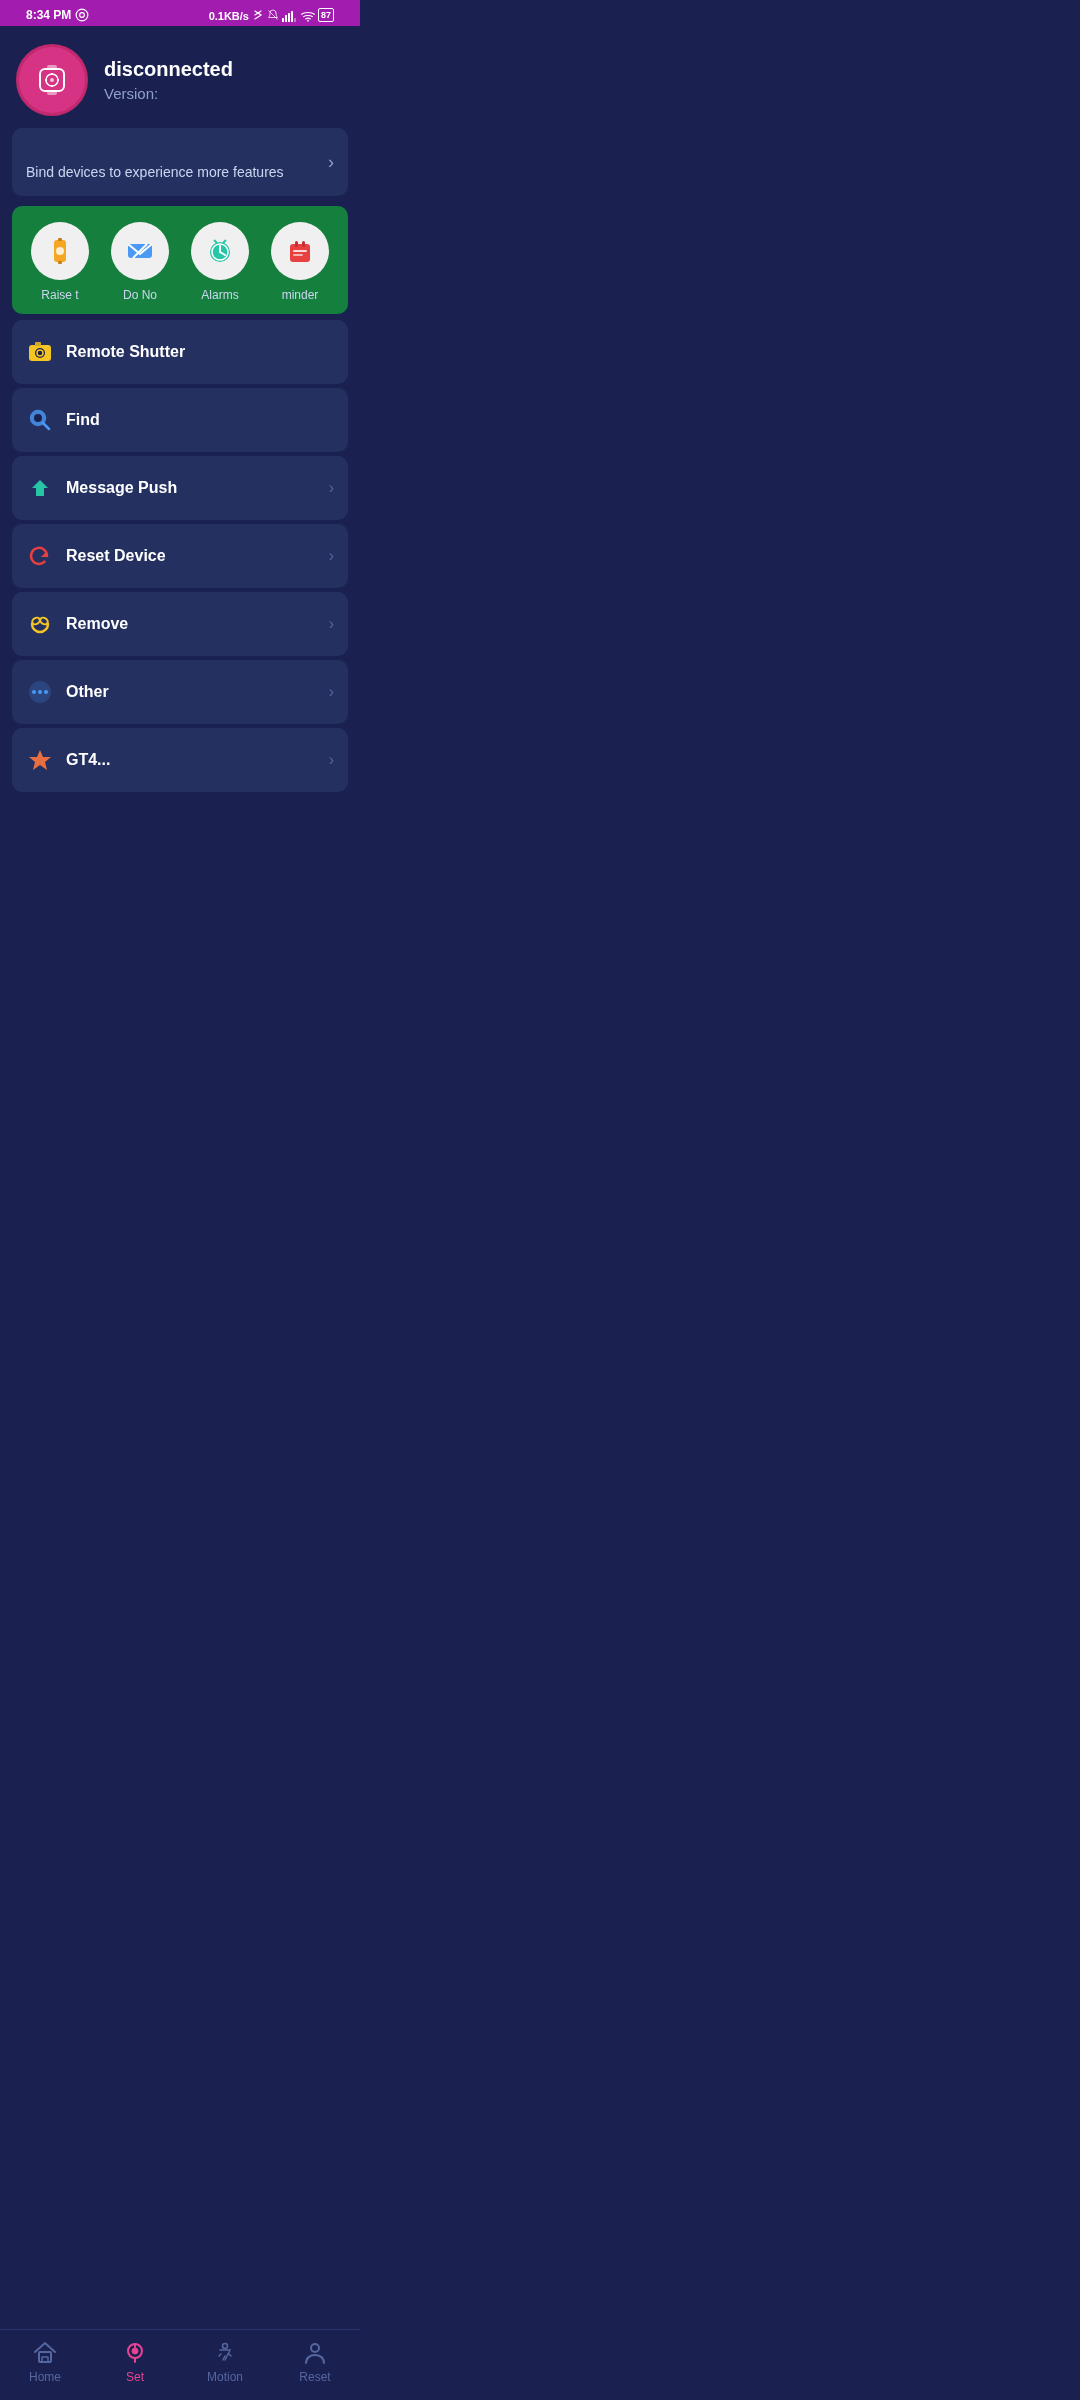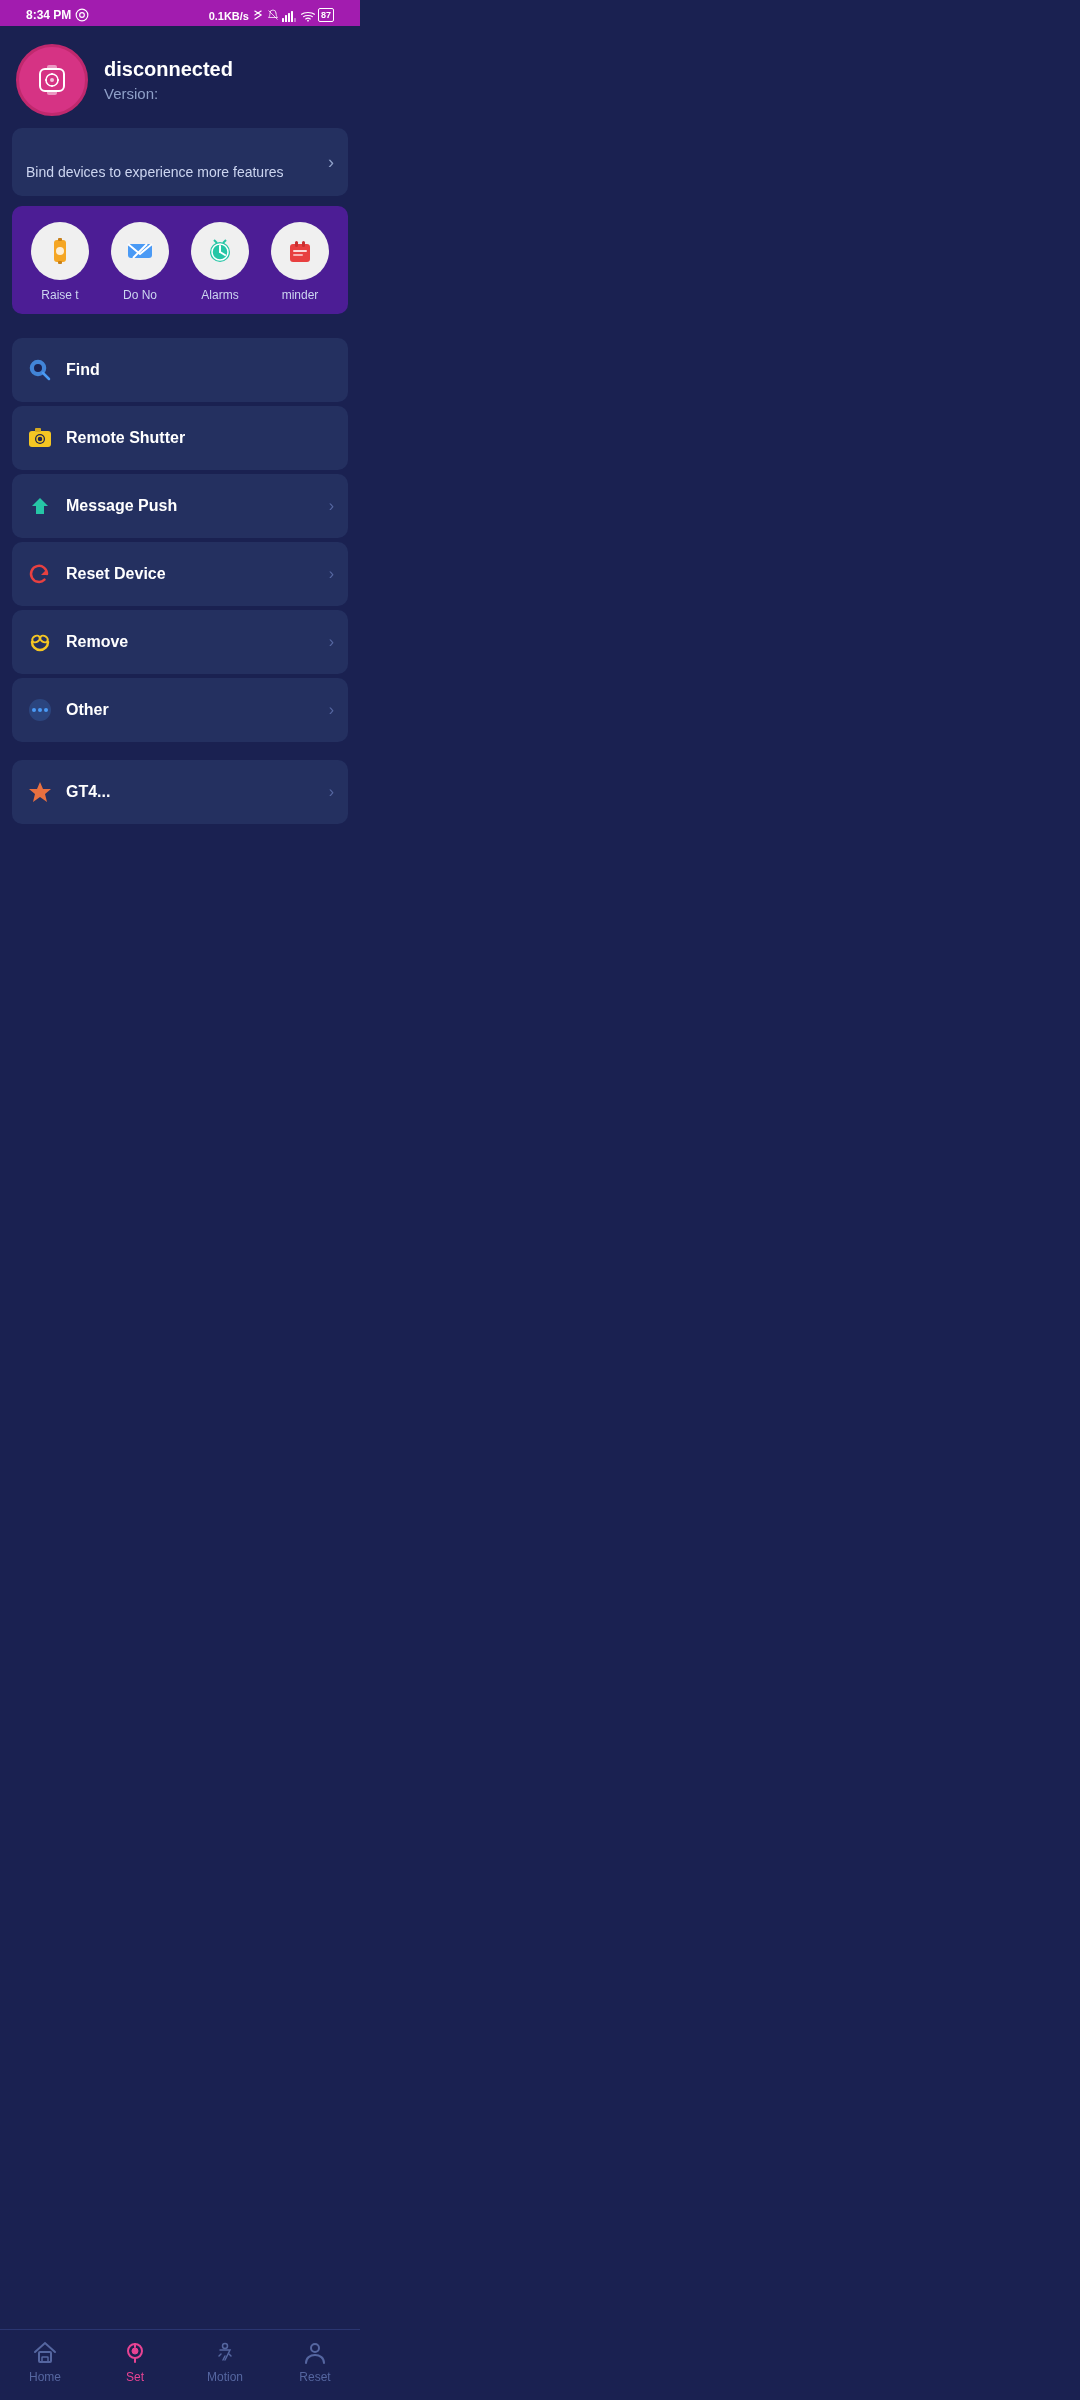--- a/index.html
+++ b/index.html
@@ -62,22 +62,22 @@
       border-radius: 10px;
       padding: 16px 14px;
       display: flex; align-items: center; justify-content: space-between;
       cursor: pointer;
     }
     .bind-banner-text { font-size: 14px; color: #ccd5f0; margin-top: 20px; }
     .bind-banner-arrow { font-size: 18px; color: #8fa0c8; }
 
     
     .quick-actions {
-      margin: 0 12px 24px;
-      background: #4c1d95;
+      margin: 0 12px 6px;
+      background: #15803d;
       border-radius: 10px;
       padding: 16px 8px 12px;
       display: flex; align-items: center; justify-content: space-around;
       overflow: hidden;
     }
     .quick-action-item {
       display: flex; flex-direction: column; align-items: center; gap: 8px;
       cursor: pointer;
     }
     .quick-action-circle {
@@ -263,47 +263,47 @@
       <span class="quick-action-label">minder</span>
     </div>
   </div>
 
   <div class="menu-section">
 
     <div class="menu-item">
       <div class="menu-item-left">
         <div class="menu-item-icon">
           <svg width="26" height="26" viewBox="0 0 26 26" fill="none">
-            <circle cx="11" cy="11" r="7" stroke="#4a9af5" stroke-width="2.5" fill="#4a9af5" opacity="0.8"></circle>
-            <circle cx="11" cy="11" r="4" fill="#1a2151"></circle>
-            <line x1="16" y1="16" x2="22" y2="22" stroke="#4a9af5" stroke-width="2.5" stroke-linecap="round"></line>
-          </svg>
-        </div>
-        <span class="menu-item-label">Find</span>
-      </div>
-    </div>
-
-    <div class="menu-item">
-      <div class="menu-item-left">
-        <div class="menu-item-icon">
-          <svg width="26" height="26" viewBox="0 0 26 26" fill="none">
             <rect x="2" y="6" width="22" height="16" rx="3" fill="#f5c623"></rect>
             <circle cx="13" cy="14" r="5" fill="#1a2151"></circle>
             <circle cx="13" cy="14" r="3" stroke="#f5c623" stroke-width="1.5" fill="none"></circle>
             <rect x="8" y="3" width="6" height="4" rx="1" fill="#d4a820"></rect>
           </svg>
         </div>
         <span class="menu-item-label">Remote Shutter</span>
       </div>
     </div>
 
     <div class="menu-item">
       <div class="menu-item-left">
         <div class="menu-item-icon">
           <svg width="26" height="26" viewBox="0 0 26 26" fill="none">
+            <circle cx="11" cy="11" r="7" stroke="#4a9af5" stroke-width="2.5" fill="#4a9af5" opacity="0.8"></circle>
+            <circle cx="11" cy="11" r="4" fill="#1a2151"></circle>
+            <line x1="16" y1="16" x2="22" y2="22" stroke="#4a9af5" stroke-width="2.5" stroke-linecap="round"></line>
+          </svg>
+        </div>
+        <span class="menu-item-label">Find</span>
+      </div>
+    </div>
+
+    <div class="menu-item">
+      <div class="menu-item-left">
+        <div class="menu-item-icon">
+          <svg width="26" height="26" viewBox="0 0 26 26" fill="none">
             <polygon points="5,13 13,5 21,13 17,13 17,21 9,21 9,13" fill="#26c6a6"></polygon>
           </svg>
         </div>
         <span class="menu-item-label">Message Push</span>
       </div>
       <span class="menu-item-arrow">›</span>
     </div>
 
     <div class="menu-item">
       <div class="menu-item-left">
@@ -342,21 +342,21 @@
             <circle cx="19" cy="13" r="2" fill="#4a9af5"></circle>
           </svg>
         </div>
         <span class="menu-item-label">Other</span>
       </div>
       <span class="menu-item-arrow">›</span>
     </div>
 
   </div>
 
-  <div class="partial-item" style="margin-top:18px;gap:36px;">
+  <div class="partial-item" style="margin-top:4px;gap:36px;">
     <div class="menu-item-left">
       <div class="menu-item-icon">
         <svg width="26" height="26" viewBox="0 0 26 26" fill="none">
           <polygon points="13,3 16,10 24,10 18,15 20,23 13,18 6,23 8,15 2,10 10,10" fill="#e87040"></polygon>
         </svg>
       </div>
       <span class="partial-label">GT4...</span>
     </div>
     <span class="menu-item-arrow">›</span>
   </div>

